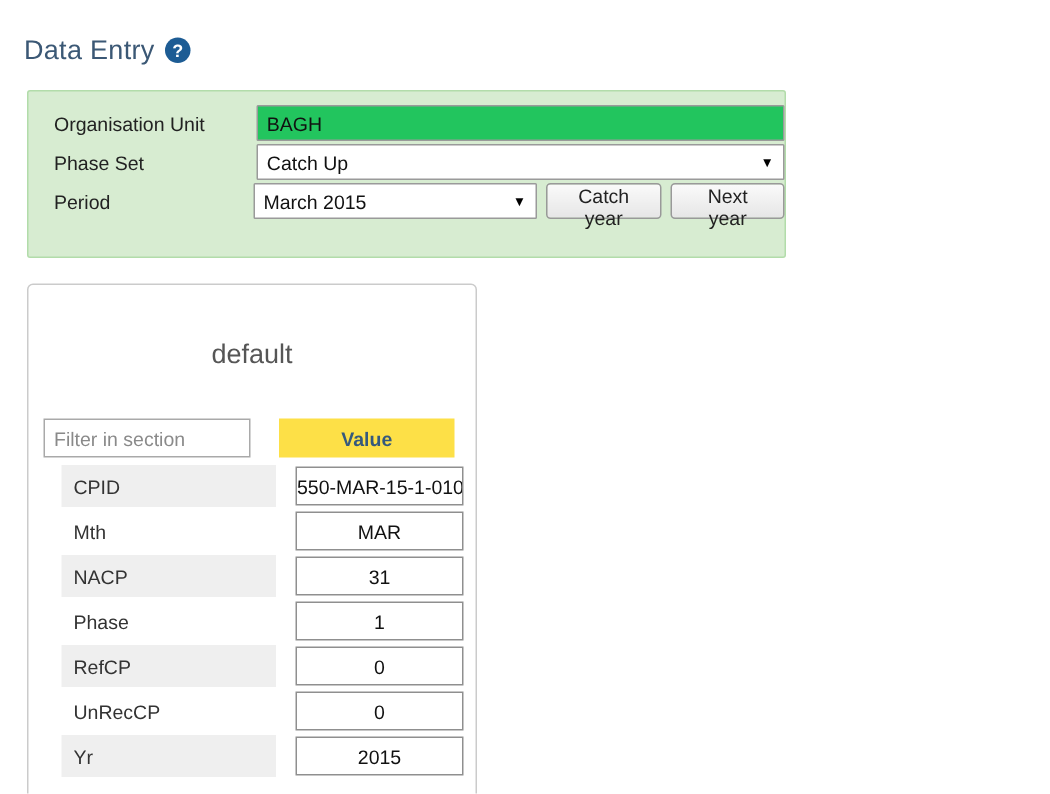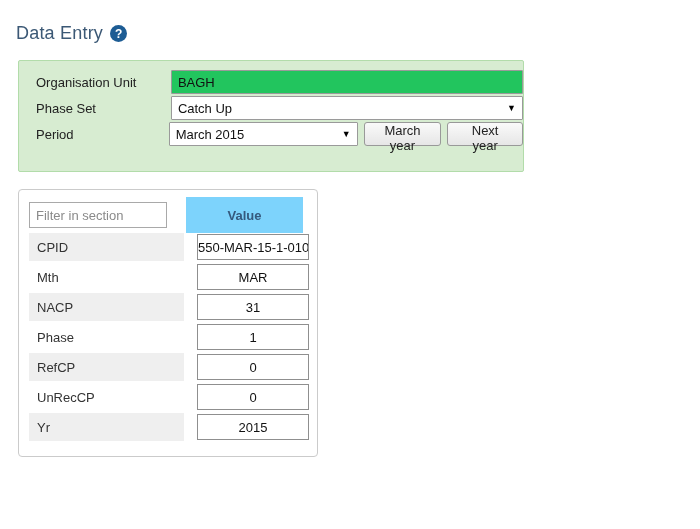--- a/index.html
+++ b/index.html
@@ -42,25 +42,25 @@
   .section-card { margin: 17px 0 0 18px; width: 300px; background: #fff;
     border: 1px solid #cbcbcb; border-radius: 4px; padding: 10px 10px 14px 10px; }
   .section-title { text-align: center; font-size: 18px; color: #565656;
     margin: 26px 0 30px 0; font-weight: 400; }
 
   .entry-table { width: 280px; }
   .entry-header-row { display: flex; align-items: center; height: 30px; margin-bottom: 2px; }
   .filter-section-input { width: 138px; height: 26px; border: 1px solid #a9a9a9;
     font-family: "Liberation Sans", sans-serif; font-size: 13px; padding: 0 6px; color: #111; }
   .filter-section-input::placeholder { color: #8a8a8a; opacity: 1; }
-  .value-header { width: 117px; height: 36px; margin-left: 19px; background: #7dd3fc;
+  .value-header { width: 117px; height: 26px; margin-left: 19px; background: #fde047;
     color: #35597d; font-weight: bold; font-size: 13px; display: flex;
     align-items: center; justify-content: center; }
 
-  .entry-row { display: flex; align-items: center; height: 30px; }
+  .entry-row { display: flex; align-items: center; height: 30px; margin-left: 12px; }
   .entry-label-cell { width: 157px; height: 28px; display: flex; align-items: center;
     padding-left: 8px; font-size: 13px; color: #333; }
   .entry-row:nth-child(odd) .entry-label-cell { background: #efefef; }
   .entry-row:nth-child(even) .entry-label-cell { background: #ffffff; }
   .value-input { width: 112px; height: 26px; margin-left: 13px; border: 1px solid #8f8f8f;
     text-align: center; font-family: "Liberation Sans", sans-serif; font-size: 13px;
     color: #111; background: #fff; }
 
   
   .bottom-strip { position: absolute; left: 20px; top: 518px; width: 418px; height: 18px;
@@ -87,26 +87,27 @@
         <span>Catch Up</span>
         <span class="caret">▼</span>
       </div>
     </div>
     <div class="filter-row">
       <span class="filter-label">Period</span>
       <div class="fake-select select-period">
         <span>March 2015</span>
         <span class="caret">▼</span>
       </div>
-      <button class="year-btn btn-prev">March year</button>
+      <button class="year-btn btn-prev">Catch year</button>
       <button class="year-btn btn-next">Next year</button>
     </div>
   </div>
 
   <div class="section-card">
+    <div class="section-title">default</div>
 
     <div class="entry-table">
       <div class="entry-header-row">
         <input class="filter-section-input" type="text" placeholder="Filter in section" style="">
         <div class="value-header">Value</div>
       </div>
 
       <div>
 
           <div class="entry-row">

